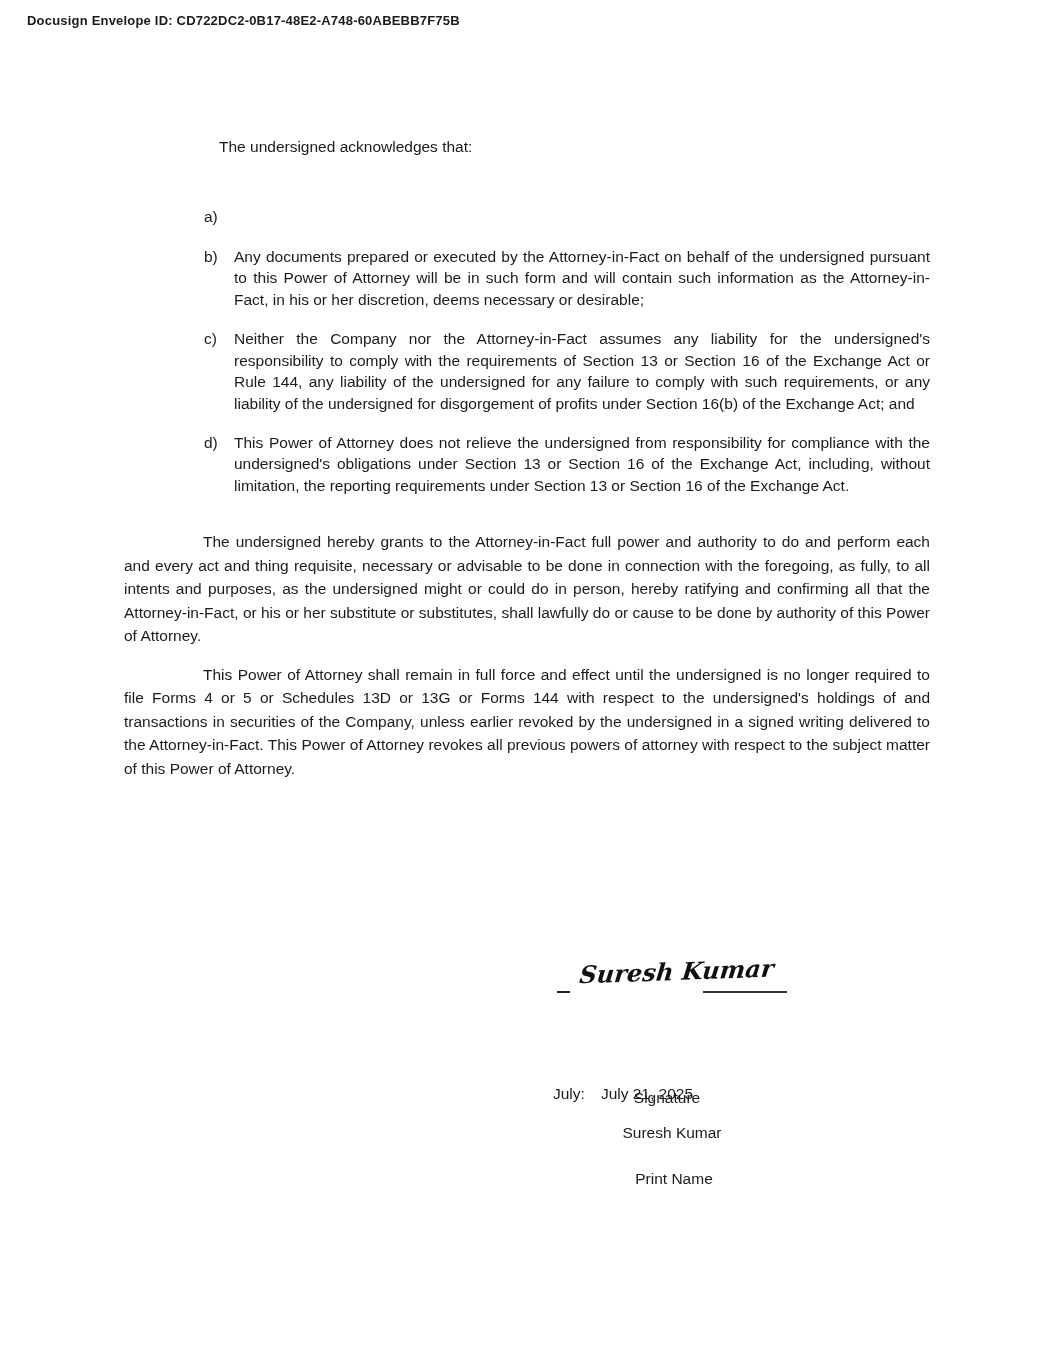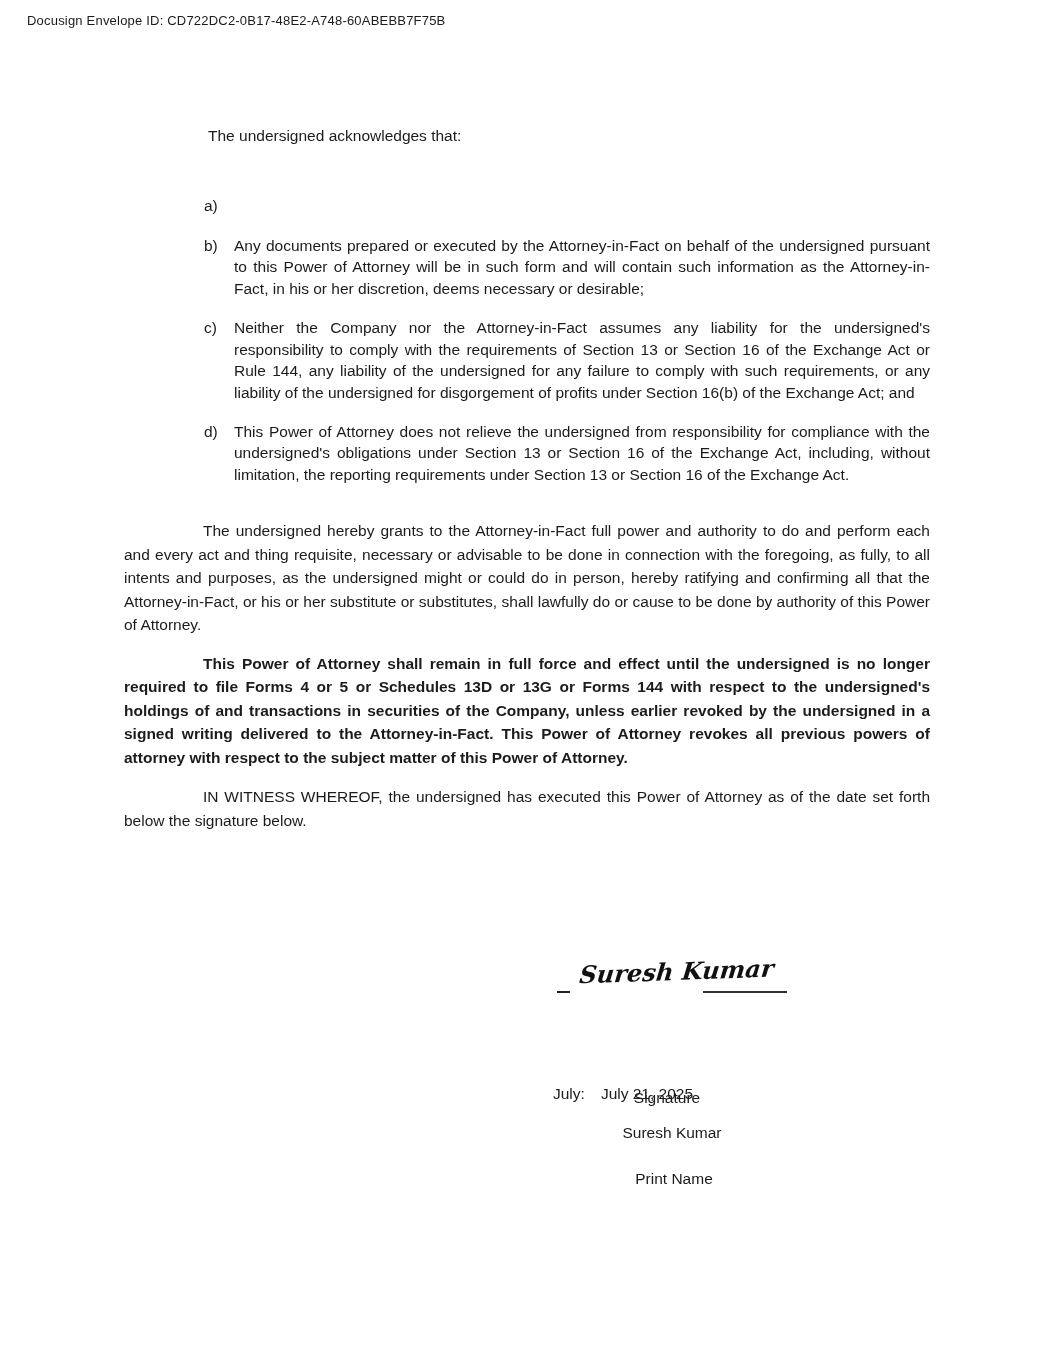--- a/index.html
+++ b/index.html
@@ -13,30 +13,31 @@
     overflow: hidden;
   }
   .envelope {
     position: absolute;
     top: 13px;
     left: 27px;
     font-size: 13px;
     letter-spacing: 0.2px;
     color: #1b1b1b;
     white-space: nowrap;
+    font-weight: bold;
   }
   .content {
     position: absolute;
     top: 120px;
     left: 124px;
     width: 806px;
     font-size: 15.5px;
   }
   .intro {
-    margin: 5px;
+    margin: 16px;
     line-height: 21.5px;
     text-indent: 79px;
   }
   .list-item {
     display: flex;
     line-height: 21.5px;
   }
   .list-item .letter {
     flex: none;
     width: 30px;
@@ -50,21 +51,21 @@
   .li-b { margin-top: 18.5px; }
   .li-c { margin-top: 18px; }
   .li-d { margin-top: 17.5px; }
   .body-para {
     margin: 0;
     line-height: 23.5px;
     text-align: justify;
     text-indent: 79px;
   }
   .p-grant   { margin-top: 34px; }
-  .p-term    { margin-top: 15px; font-weight: bold; }
+  .p-term    { margin-top: 15px; }
   .p-witness { margin-top: 16px; }
 
   .sig-dash {
     position: absolute;
     left: 557px;
     top: 991px;
     width: 13px;
     height: 1.6px;
     background: #222222;
   }
@@ -127,21 +128,20 @@
 
     <div class="list-item li-d">
       <span class="letter">d)</span>
       <div class="item-text">This Power of Attorney does not relieve the undersigned from responsibility for compliance with the undersigned's obligations under Section 13 or Section 16 of the Exchange Act, including, without limitation, the reporting requirements under Section 13 or Section 16 of the Exchange Act.</div>
     </div>
 
     <p class="body-para p-grant">The undersigned hereby grants to the Attorney-in-Fact full power and authority to do and perform each and every act and thing requisite, necessary or advisable to be done in connection with the foregoing, as fully, to all intents and purposes, as the undersigned might or could do in person, hereby ratifying and confirming all that the Attorney-in-Fact, or his or her substitute or substitutes, shall lawfully do or cause to be done by authority of this Power of Attorney.</p>
 
     <p class="body-para p-term">This Power of Attorney shall remain in full force and effect until the undersigned is no longer required to file Forms 4 or 5 or Schedules 13D or 13G or Forms 144 with respect to the undersigned's holdings of and transactions in securities of the Company, unless earlier revoked by the undersigned in a signed writing delivered to the Attorney-in-Fact. This Power of Attorney revokes all previous powers of attorney with respect to the subject matter of this Power of Attorney.</p>
 
-    <p class="body-para p-witness">IN WITNESS WHEREOF, the undersigned has executed this Power of Attorney as of the date set forth below the signature below.</p>
 
   </div>
 
   <div class="sig-dash"></div>
 
   <div class="sig-script">Suresh Kumar</div>
 
   <div class="sig-line"></div>
 
   <div class="abs-label sig-label">Signature</div>

